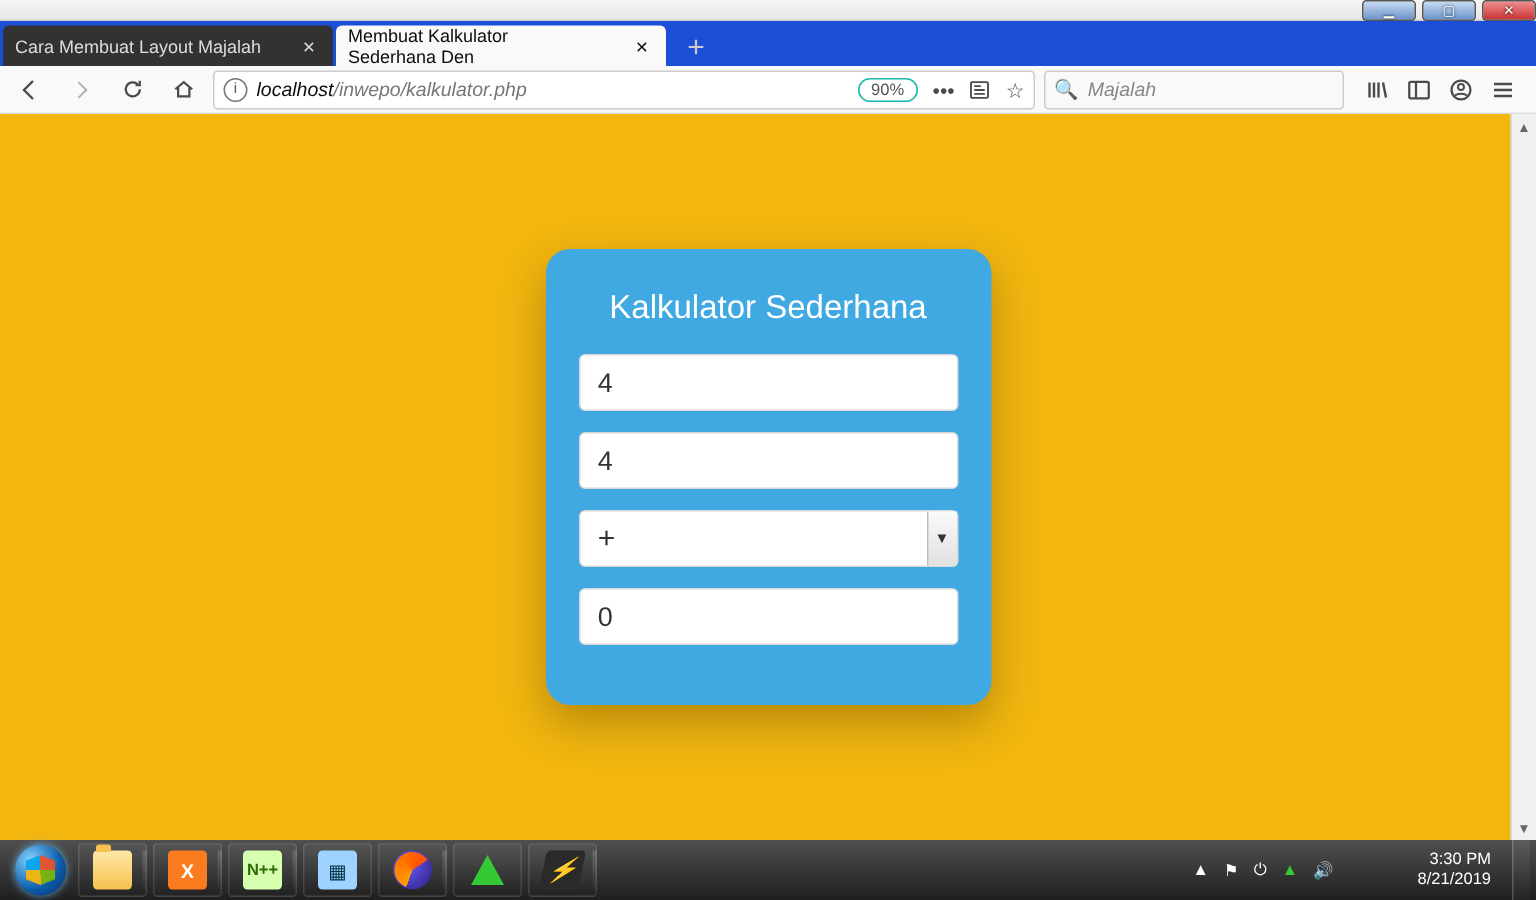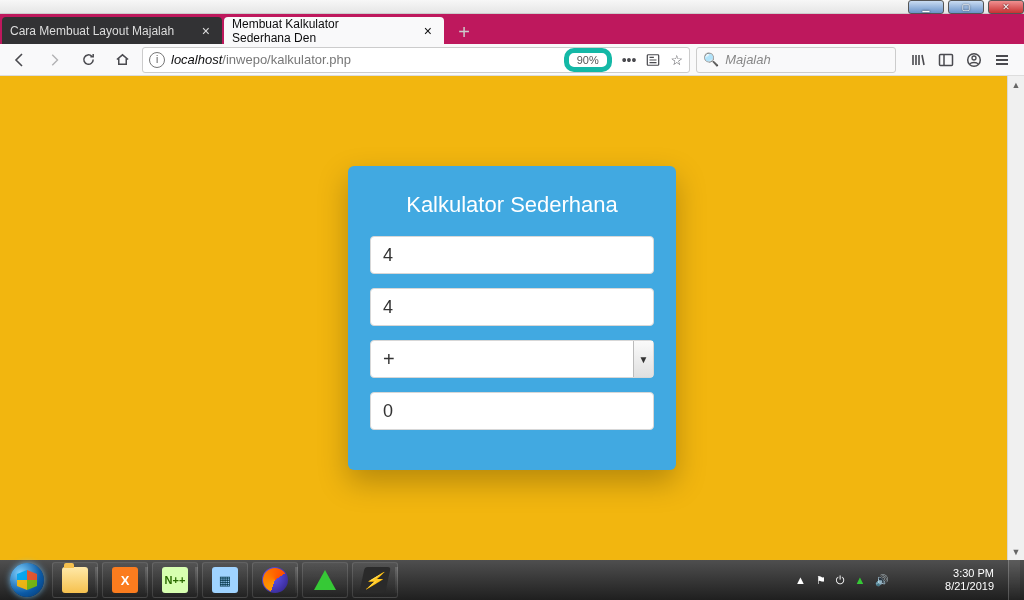--- a/index.html
+++ b/index.html
@@ -9,51 +9,51 @@
   
   .window { position: absolute; left: 0; top: 0; width: 1024px; height: 560px; background: #fff; display: flex; flex-direction: column; box-shadow: 0 0 10px rgba(0,0,0,.4); }
   .titlebar { height: 14px; background: linear-gradient(#f7f7f7,#e6e6e6); border-bottom: 1px solid #ccc; }
   .winbtns { position:absolute; top:0; right:0; display:flex; }
   .winbtn { width:36px; height:14px; border:1px solid #555; border-radius:3px; margin-left:4px; display:flex; align-items:center; justify-content:center; font-size:9px; color:#fff; text-shadow:0 0 2px #000;}
   .winbtn.min{ background:linear-gradient(#c9dcf2,#6a93c9);} 
   .winbtn.max{ background:linear-gradient(#c9dcf2,#6a93c9);} 
   .winbtn.close{ background:linear-gradient(#f09090,#c83232);} 
 
   
-  .tabsbar { height: 30px; background:#be185d; display:flex; align-items:flex-end; padding-left:2px; padding-top:3px;}
+  .tabsbar { height: 30px; background:#1d4ed8; display:flex; align-items:flex-end; padding-left:2px; padding-top:3px;}
   .tab { height:27px; min-width:220px; max-width:220px; border-top-left-radius:4px; border-top-right-radius:4px; display:flex; align-items:center; padding:0 8px; font-size:12px; position:relative; }
   .tab.inactive { background:#323234; color:#ddd; margin-right:2px;}
   .tab.active { background:#f9f9fa; color:#0c0c0d;gap:28px; }
   .tab .tclose { margin-left:auto; font-size:14px; padding:0 4px; cursor:pointer;}
   .newtab { width:28px; height:24px; color:#ccc; font-size:20px; display:flex; align-items:center; justify-content:center; margin-left:6px; cursor:pointer;}
   
   
   .toolbar { height:32px; background:#f9f9fa; border-bottom:1px solid #ddd; display:flex; align-items:center; padding:0 6px; gap:6px;}
   .tbtn { width:28px; height:28px; display:flex; align-items:center; justify-content:center; color:#4a4a4f; border-radius:4px; font-size:15px;}
   .tbtn.disabled{ color:#b1b1b3;}
   .urlbox { flex:1 1 auto; height:26px; border:1px solid #ccc; border-radius:3px; background:#fff; display:flex; align-items:center; padding:0 6px; font-size:13px; color:#555; position:relative;}
   .urlbox .info{ width:16px; height:16px; border:1px solid #777; border-radius:50%; display:flex; align-items:center; justify-content:center; font-size:10px; margin-right:6px; color:#555;}
   .url-host{ color:#0c0c0d;font-style:italic; }
-  .url-path{ color:#777; }
-  .zoom { margin-left:auto; font-size:11px; color:#555; border:5px solid #14b8a6; border-radius:10px; padding:1px 8px;}
+  .url-path{ color:#777;font-style:italic; }
+  .zoom { margin-left:auto; font-size:11px; color:#555; border:1px solid #14b8a6; border-radius:10px; padding:1px 8px;}
   .urlicons { display:flex; align-items:center; gap:10px; margin-left:10px; color:#4a4a4f; font-size:14px;}
   .searchbox { width:200px; height:26px; border:1px solid #ccc; border-radius:3px; display:flex; align-items:center; padding:0 6px; color:#888; font-size:13px; font-style:italic;}
   .searchbox .mag{ font-style:normal; font-size:13px; color:#888; margin-right:6px;}
   .righticons{ display:flex; align-items:center; gap:12px; color:#4a4a4f; font-size:15px; margin:0 8px;}
 
   
   .viewport-wrap{ flex:1; position:relative; background:#fff;}
   .viewport { position:absolute; inset:0; overflow:hidden;}
   .page { width:100%; height:100%; background:#f2b60f; display:flex; align-items:center; justify-content:center; }
   .vscroll { position:absolute; top:0; right:0; bottom:0; width:17px; background:#f0f0f0; border-left:1px solid #d9d9d9; display:flex; flex-direction:column; align-items:center;}
   .vscroll .arrow{ width:100%; height:17px; display:flex; align-items:center; justify-content:center; font-size:9px; color:#666;}
   .vscroll .thumb{ flex:1; background:#cdcdcd; margin:0 2px; border-radius:2px;}
 
   
-  .card { width:328px; background:#41a9e1; border-radius:6px; padding:20px 22px 26px; box-shadow:0 12px 30px rgba(0,0,0,.25); }
+  .card { width:297px; background:#41a9e1; border-radius:16px; padding:20px 22px 26px; box-shadow:0 12px 30px rgba(0,0,0,.25); }
   .card h2 { color:#fff; text-align:center; font-weight:400; font-size:22px; margin:6px 0 18px;}
   .field { width:100%; height:38px; background:#fff; border:1px solid #d7d7d7; border-radius:4px; padding:0 12px; font-size:18px; color:#333; margin-bottom:14px; display:flex; align-items:center;}
   .row { display:flex; gap:12px; margin-bottom:14px;}
   .select { flex:1; height:38px; background:#fff; border:1px solid #d7d7d7; border-radius:4px; display:flex; align-items:center;}
   .select .sval{ flex:1; padding:0 12px; font-size:20px; color:#333;}
   .select .sbtn{ width:20px; height:100%; border-left:1px solid #bbb; background:linear-gradient(#fafafa,#e0e0e0); display:flex; align-items:center; justify-content:center; font-size:10px; color:#333;}
   .btn { height:38px; padding:0 16px; background:#e64759; border:none; border-radius:4px; color:#fff; font-size:16px; display:flex; align-items:center; justify-content:center; cursor:pointer;}
 
   
   .taskbar { position:absolute; left:0; right:0; bottom:0; height:40px; background:linear-gradient(#4f4f4f,#1f1f1f); display:flex; align-items:center; padding:0 4px; }

